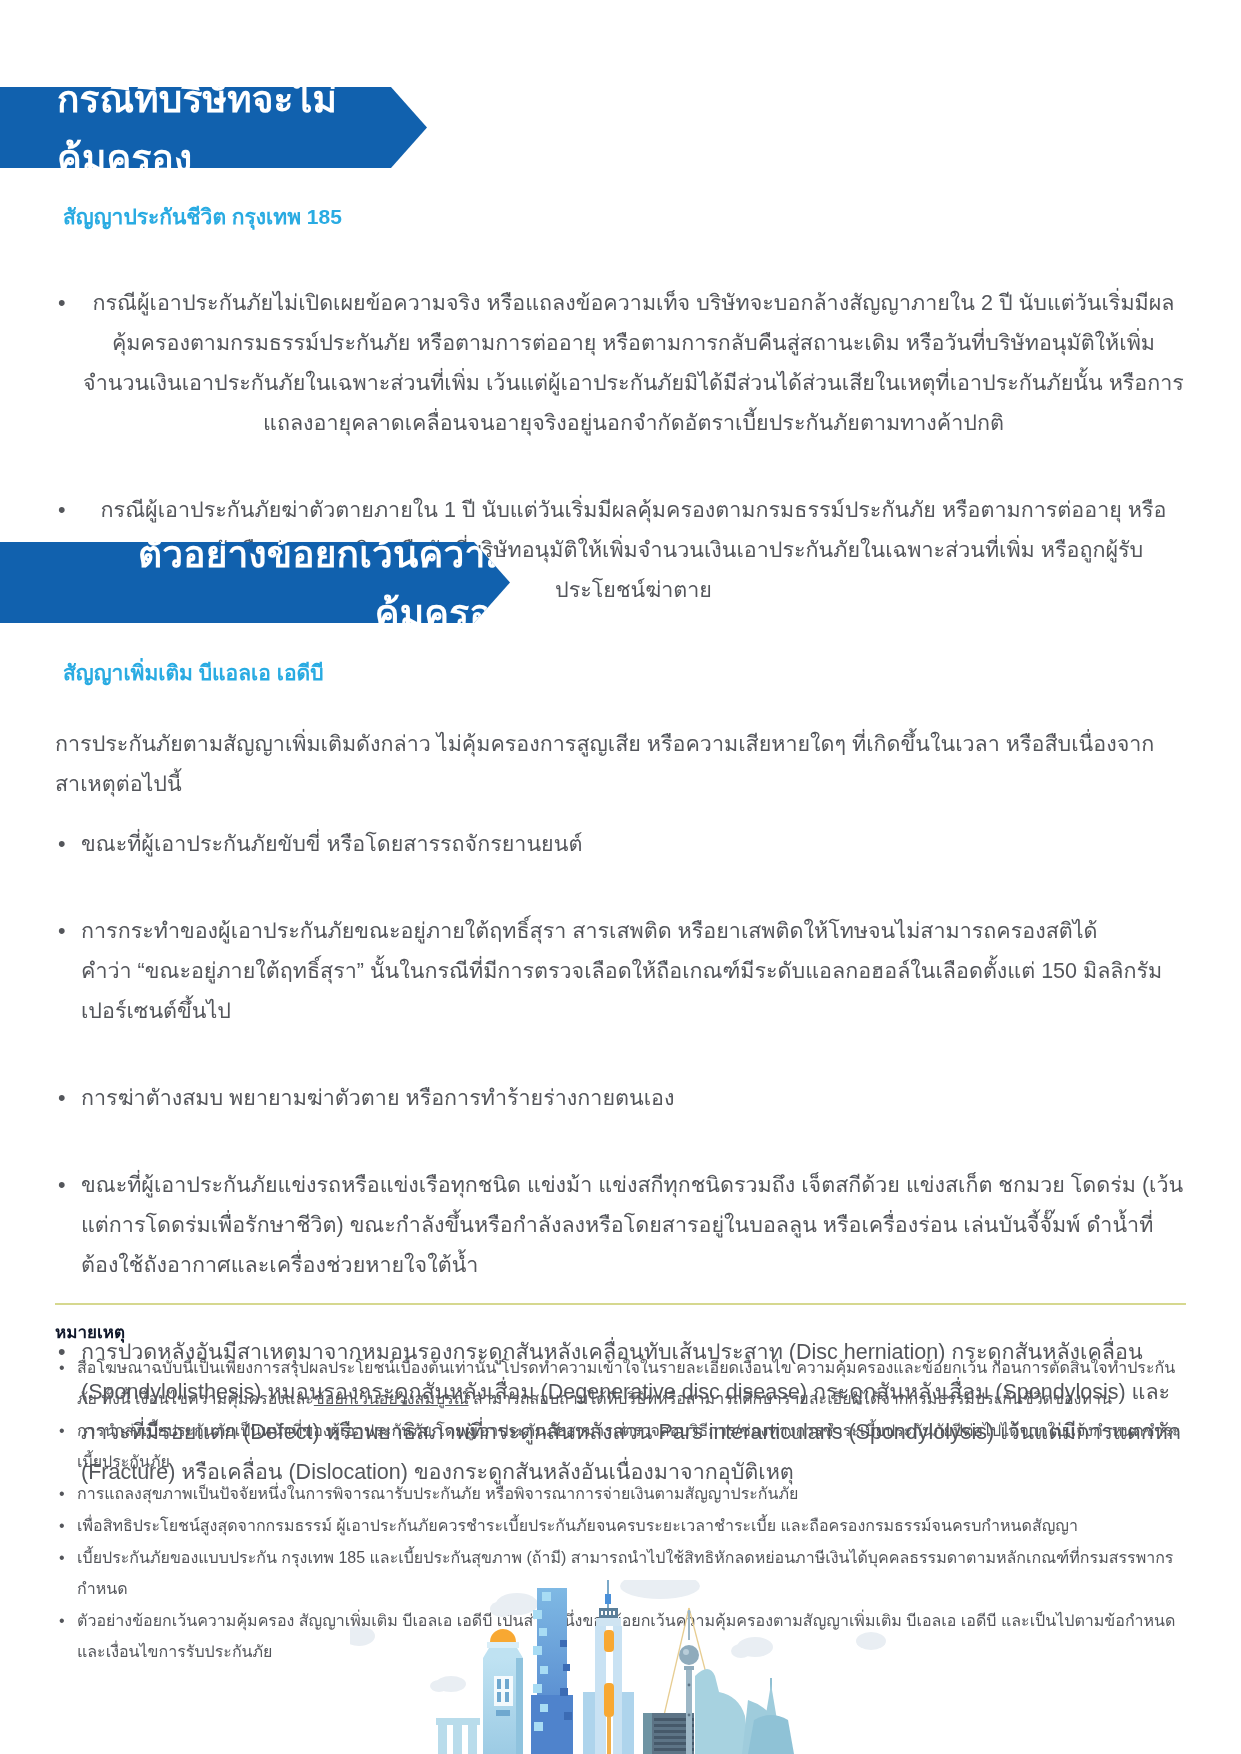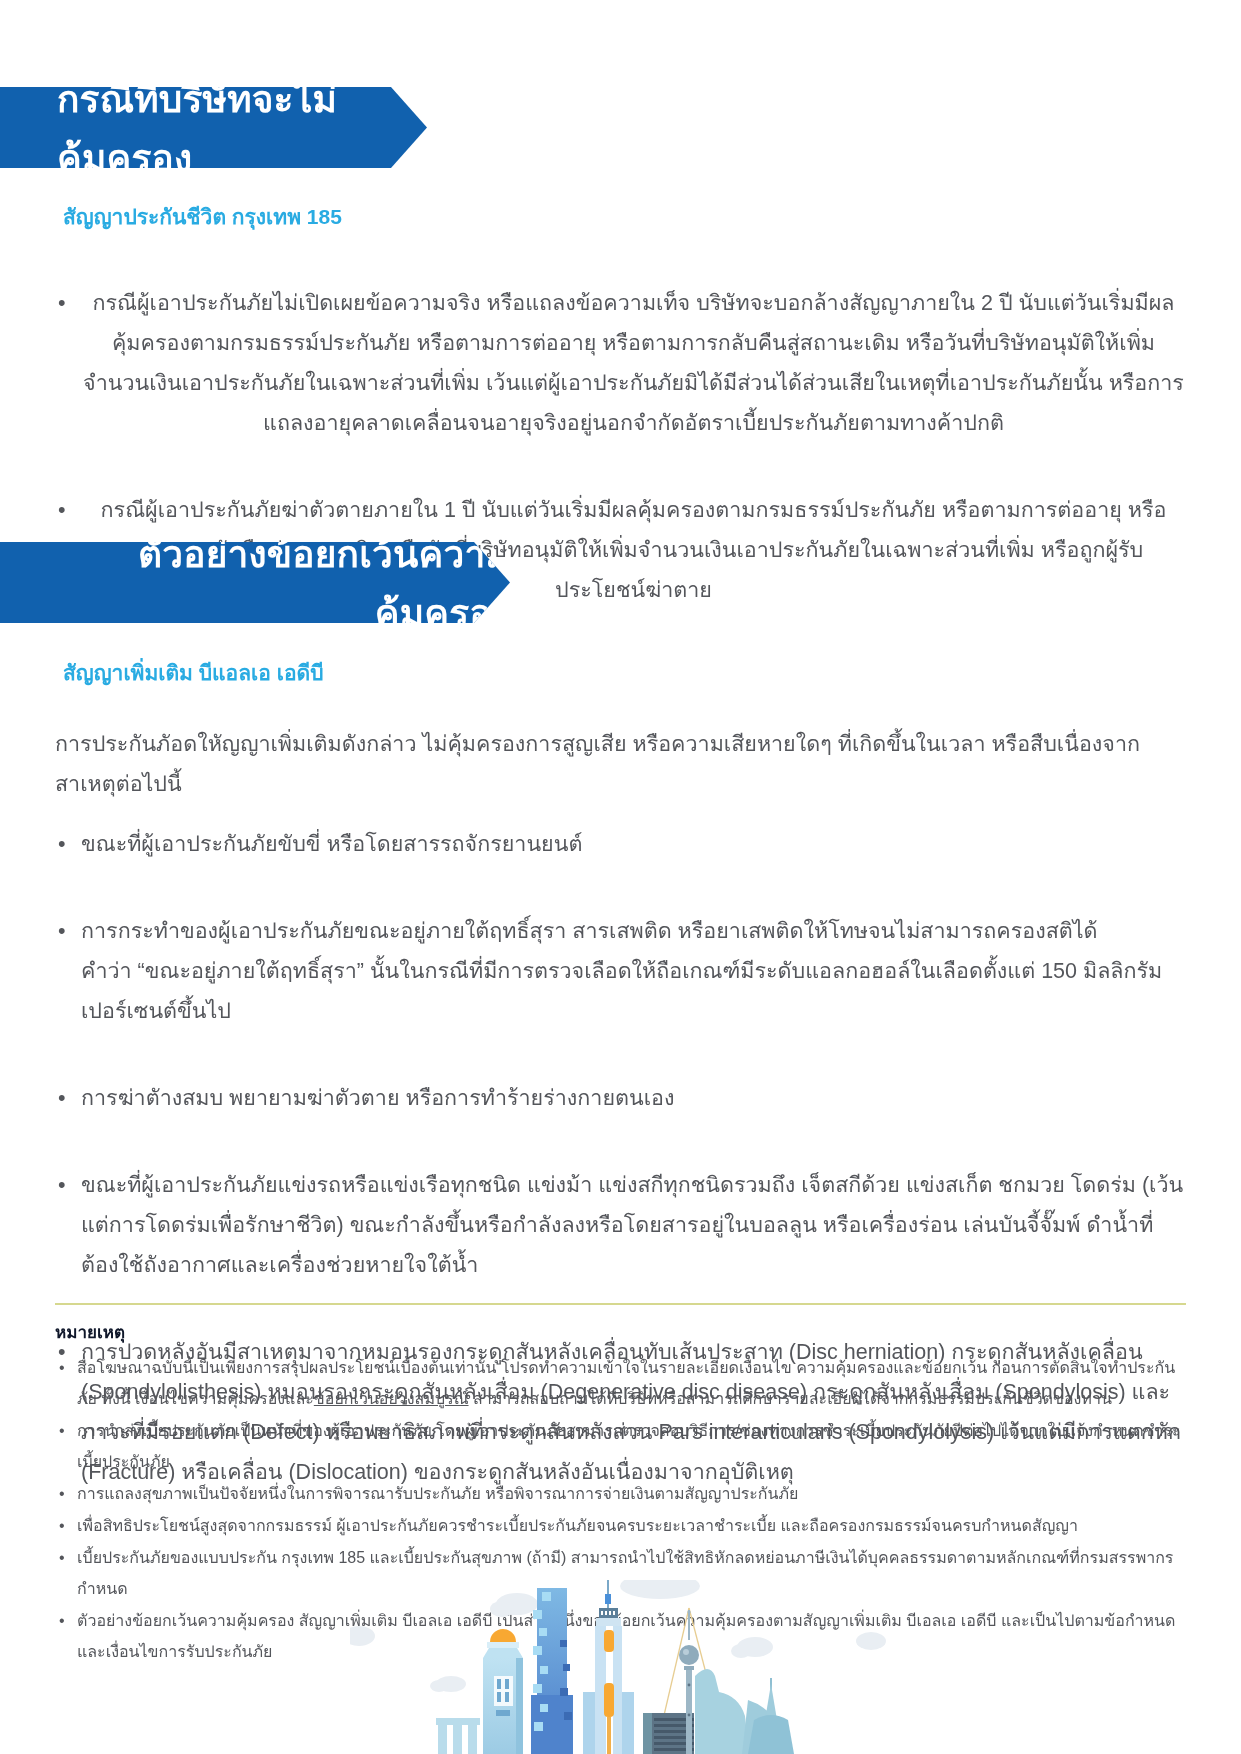--- a/index.html
+++ b/index.html
@@ -69,21 +69,21 @@
     <li>กรณีผู้เอาประกันภัยไม่เปิดเผยข้อความจริง หรือแถลงข้อความเท็จ บริษัทจะบอกล้างสัญญาภายใน 2 ปี นับแต่วันเริ่มมีผลคุ้มครองตามกรมธรรม์ประกันภัย หรือตามการต่ออายุ หรือตามการกลับคืนสู่สถานะเดิม หรือวันที่บริษัทอนุมัติให้เพิ่มจำนวนเงินเอาประกันภัยในเฉพาะส่วนที่เพิ่ม เว้นแต่ผู้เอาประกันภัยมิได้มีส่วนได้ส่วนเสียในเหตุที่เอาประกันภัยนั้น หรือการแถลงอายุคลาดเคลื่อนจนอายุจริงอยู่นอกจำกัดอัตราเบี้ยประกันภัยตามทางค้าปกติ</li>
     <li>กรณีผู้เอาประกันภัยฆ่าตัวตายภายใน 1 ปี นับแต่วันเริ่มมีผลคุ้มครองตามกรมธรรม์ประกันภัย หรือตามการต่ออายุ หรือตามการกลับคืนสู่สถานะเดิม หรือวันที่บริษัทอนุมัติให้เพิ่มจำนวนเงินเอาประกันภัยในเฉพาะส่วนที่เพิ่ม หรือถูกผู้รับประโยชน์ฆ่าตาย</li>
   </ul>
 
   <div class="banner banner-2">
     <span>ตัวอย่างข้อยกเว้นความคุ้มครอง</span>
   </div>
 
   <h2 class="sub-heading heading-2">สัญญาเพิ่มเติม บีแอลเอ เอดีบี</h2>
 
-  <p class="body-text intro">การประกันภัอดใหัญญาเพิ่มเติมดังกล่าว ไม่คุ้มครองการสูญเสีย หรือความเสียหายใดๆ ที่เกิดขึ้นในเวลา หรือสืบเนื่องจากสาเหตุต่อไปนี้</p>
+  <p class="body-text intro">การประกันภัยตามสัญญาเพิ่มเติมดังกล่าว ไม่คุ้มครองการสูญเสีย หรือความเสียหายใดๆ ที่เกิดขึ้นในเวลา หรือสืบเนื่องจากสาเหตุต่อไปนี้</p>
 
   <ul class="bullets body-text list-2">
     <li>ขณะที่ผู้เอาประกันภัยขับขี่ หรือโดยสารรถจักรยานยนต์</li>
     <li>การกระทำของผู้เอาประกันภัยขณะอยู่ภายใต้ฤทธิ์สุรา สารเสพติด หรือยาเสพติดให้โทษจนไม่สามารถครองสติได้
 คำว่า “ขณะอยู่ภายใต้ฤทธิ์สุรา” นั้นในกรณีที่มีการตรวจเลือดให้ถือเกณฑ์มีระดับแอลกอฮอล์ในเลือดตั้งแต่ 150 มิลลิกรัมเปอร์เซนต์ขึ้นไป</li>
     <li>การฆ่าตัางสมบ พยายามฆ่าตัวตาย หรือการทำร้ายร่างกายตนเอง</li>
     <li>ขณะที่ผู้เอาประกันภัยแข่งรถหรือแข่งเรือทุกชนิด แข่งม้า แข่งสกีทุกชนิดรวมถึง เจ็ตสกีด้วย แข่งสเก็ต ชกมวย โดดร่ม (เว้นแต่การโดดร่มเพื่อรักษาชีวิต) ขณะกำลังขึ้นหรือกำลังลงหรือโดยสารอยู่ในบอลลูน หรือเครื่องร่อน เล่นบันจี้จั๊มพ์ ดำน้ำที่ต้องใช้ถังอากาศและเครื่องช่วยหายใจใต้น้ำ</li>
     <li>การปวดหลังอันมีสาเหตุมาจากหมอนรองกระดูกสันหลังเคลื่อนทับเส้นประสาท (Disc herniation) กระดูกสันหลังเคลื่อน (Spondylolisthesis)  หมอนรองกระดูกสันหลังเสื่อม (Degenerative disc disease) กระดูกสันหลังเสื่อม (Spondylosis) และภาวะที่มีรอยแตก (Defect) หรือพยาธิสภาพที่กระดูกสันหลังส่วน Pars interarticularis (Spondylolysis) เว้นแต่มีการแตกหัก (Fracture) หรือเคลื่อน (Dislocation) ของกระดูกสันหลังอันเนื่องมาจากอุบัติเหตุ</li>
   </ul>
 

